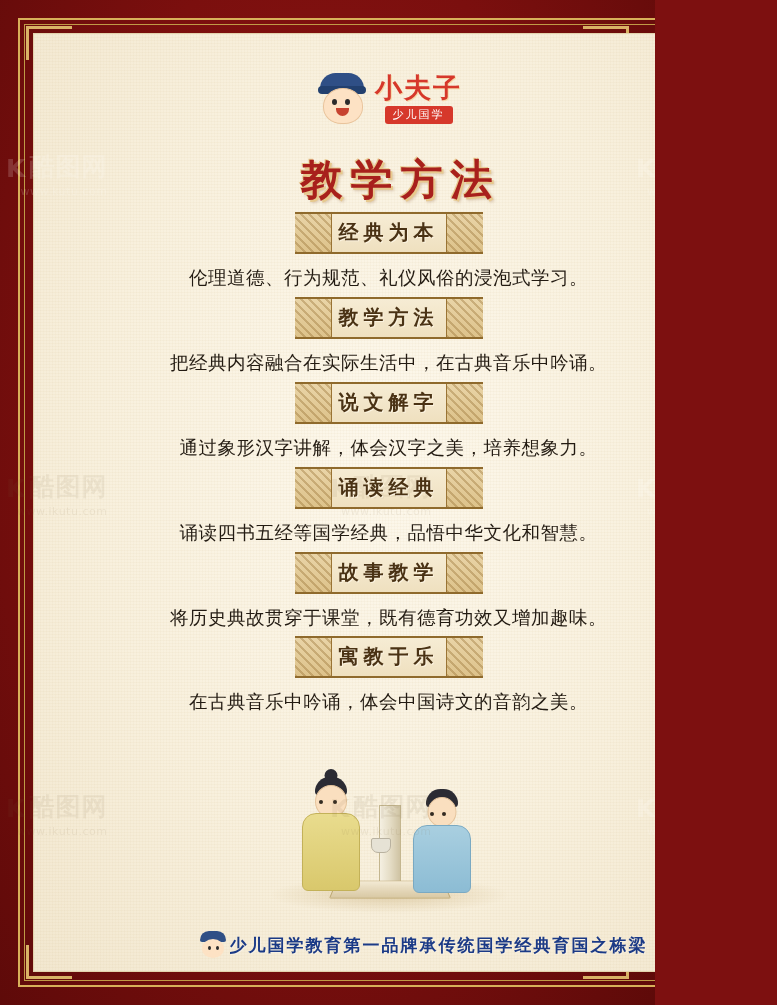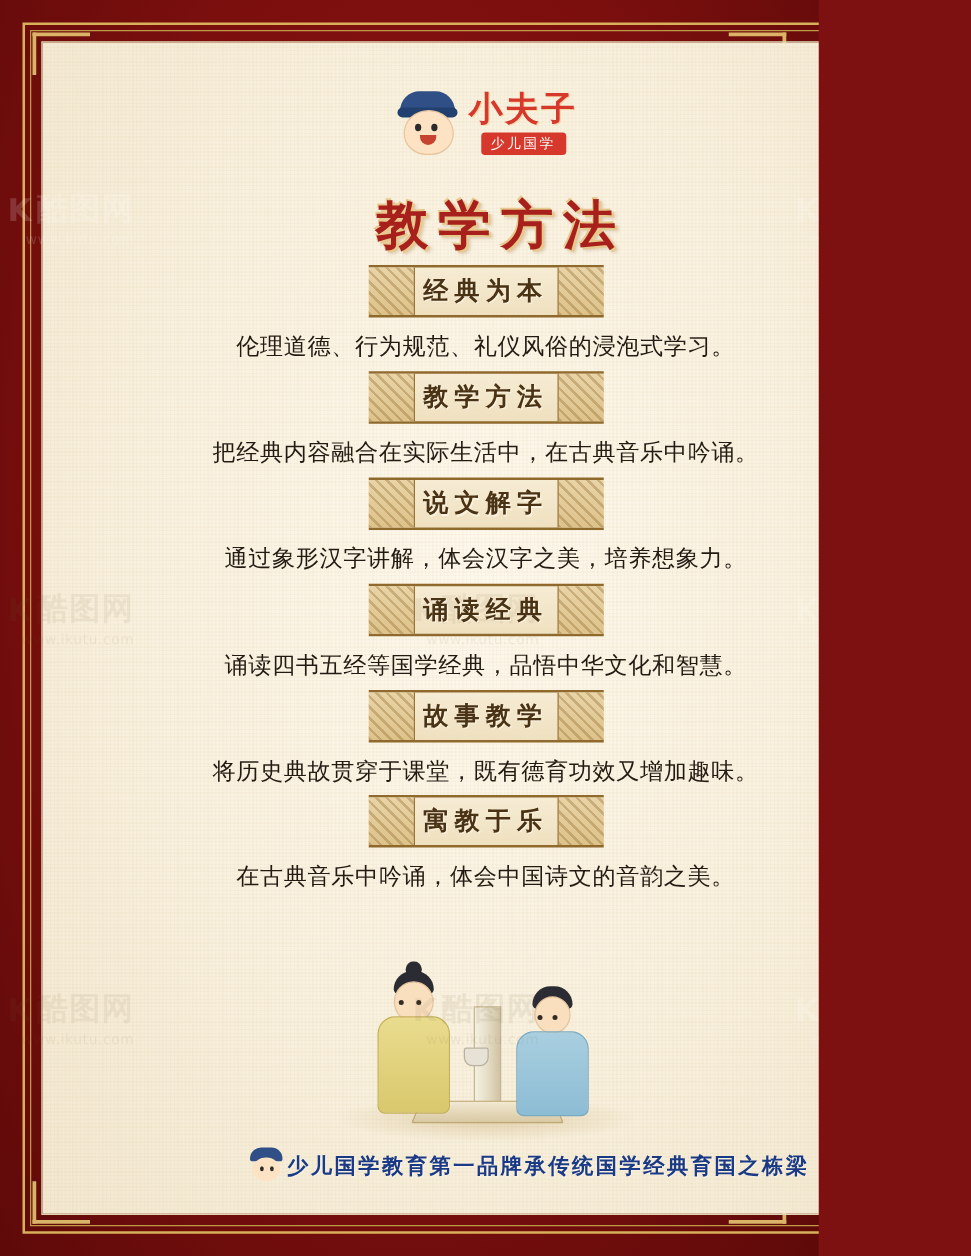--- a/index.html
+++ b/index.html
@@ -359,21 +359,21 @@
     height: 13px;
     background: #e6e2d5;
     border: 1px solid #b9b2a0;
     border-radius: 2px 2px 7px 7px;
   }
 
   
   #footer-bar {
     position: absolute;
     left: 33px;
-    bottom: 13px;
+    bottom: 0;
     width: 711px;
     height: 52px;
     display: flex;
     align-items: center;
     justify-content: center;
     gap: 2px;
     text-align: center;
   }
   .footer-mascot {
     position: relative;

